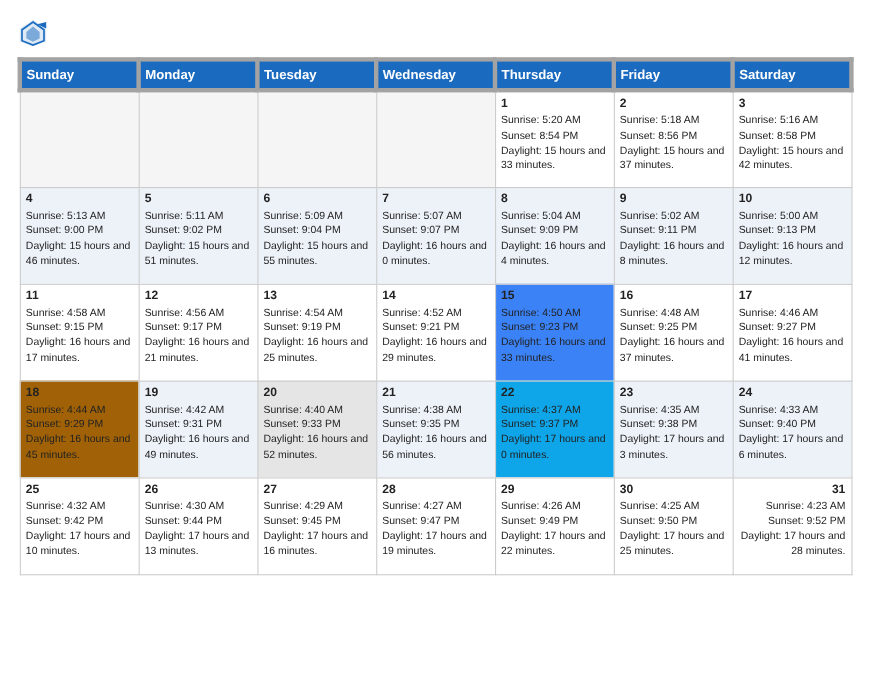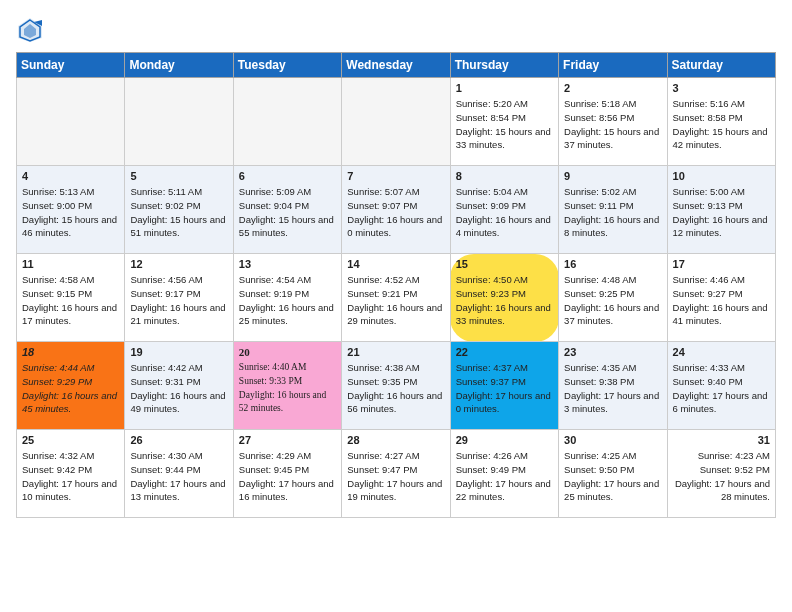--- a/index.html
+++ b/index.html
@@ -49,21 +49,21 @@
       border-collapse: collapse;
       table-layout: fixed;
     }
     thead tr th {
       background-color: #1a6abf;
       color: #fff;
       font-size: 12px;
       font-weight: bold;
       padding: 5px 4px;
       text-align: left;
-      border: 1px solid #a3a3a3;
+      border: 4px solid #a3a3a3;
     }
     tbody tr td {
       border: 1px solid #ccc;
       vertical-align: top;
       padding: 4px 5px;
       font-size: 10px;
       color: #222;
       height: 88px;
       background: #fff;
     }
@@ -223,21 +223,21 @@
 Daylight: 16 hours
 and 25 minutes.</div>
         </td>
         <td style="background: rgb(255, 255, 255);">
           <span class="day-number">14</span>
           <div class="day-info">Sunrise: 4:52 AM
 Sunset: 9:21 PM
 Daylight: 16 hours
 and 29 minutes.</div>
         </td>
-        <td style="background: #fde047; border-radius: 24px;">
+        <td style="background: #3b82f6;">
           <span class="day-number">15</span>
           <div class="day-info">Sunrise: 4:50 AM
 Sunset: 9:23 PM
 Daylight: 16 hours
 and 33 minutes.</div>
         </td>
         <td style="background: rgb(255, 255, 255);">
           <span class="day-number">16</span>
           <div class="day-info">Sunrise: 4:48 AM
 Sunset: 9:25 PM
@@ -246,35 +246,35 @@
         </td>
         <td style="background: rgb(255, 255, 255);">
           <span class="day-number">17</span>
           <div class="day-info">Sunrise: 4:46 AM
 Sunset: 9:27 PM
 Daylight: 16 hours
 and 41 minutes.</div>
         </td>
       </tr>
       <tr>
-        <td style="background: #f97316; font-style: italic;">
+        <td style="background: #a16207;">
           <span class="day-number">18</span>
           <div class="day-info">Sunrise: 4:44 AM
 Sunset: 9:29 PM
 Daylight: 16 hours
 and 45 minutes.</div>
         </td>
         <td style="background: rgb(237, 242, 249);">
           <span class="day-number">19</span>
           <div class="day-info">Sunrise: 4:42 AM
 Sunset: 9:31 PM
 Daylight: 16 hours
 and 49 minutes.</div>
         </td>
-        <td style="background: #f9a8d4; font-family: Liberation Serif, serif;">
+        <td style="background: #e5e5e5;">
           <span class="day-number">20</span>
           <div class="day-info">Sunrise: 4:40 AM
 Sunset: 9:33 PM
 Daylight: 16 hours
 and 52 minutes.</div>
         </td>
         <td style="background: rgb(237, 242, 249);">
           <span class="day-number">21</span>
           <div class="day-info">Sunrise: 4:38 AM
 Sunset: 9:35 PM

